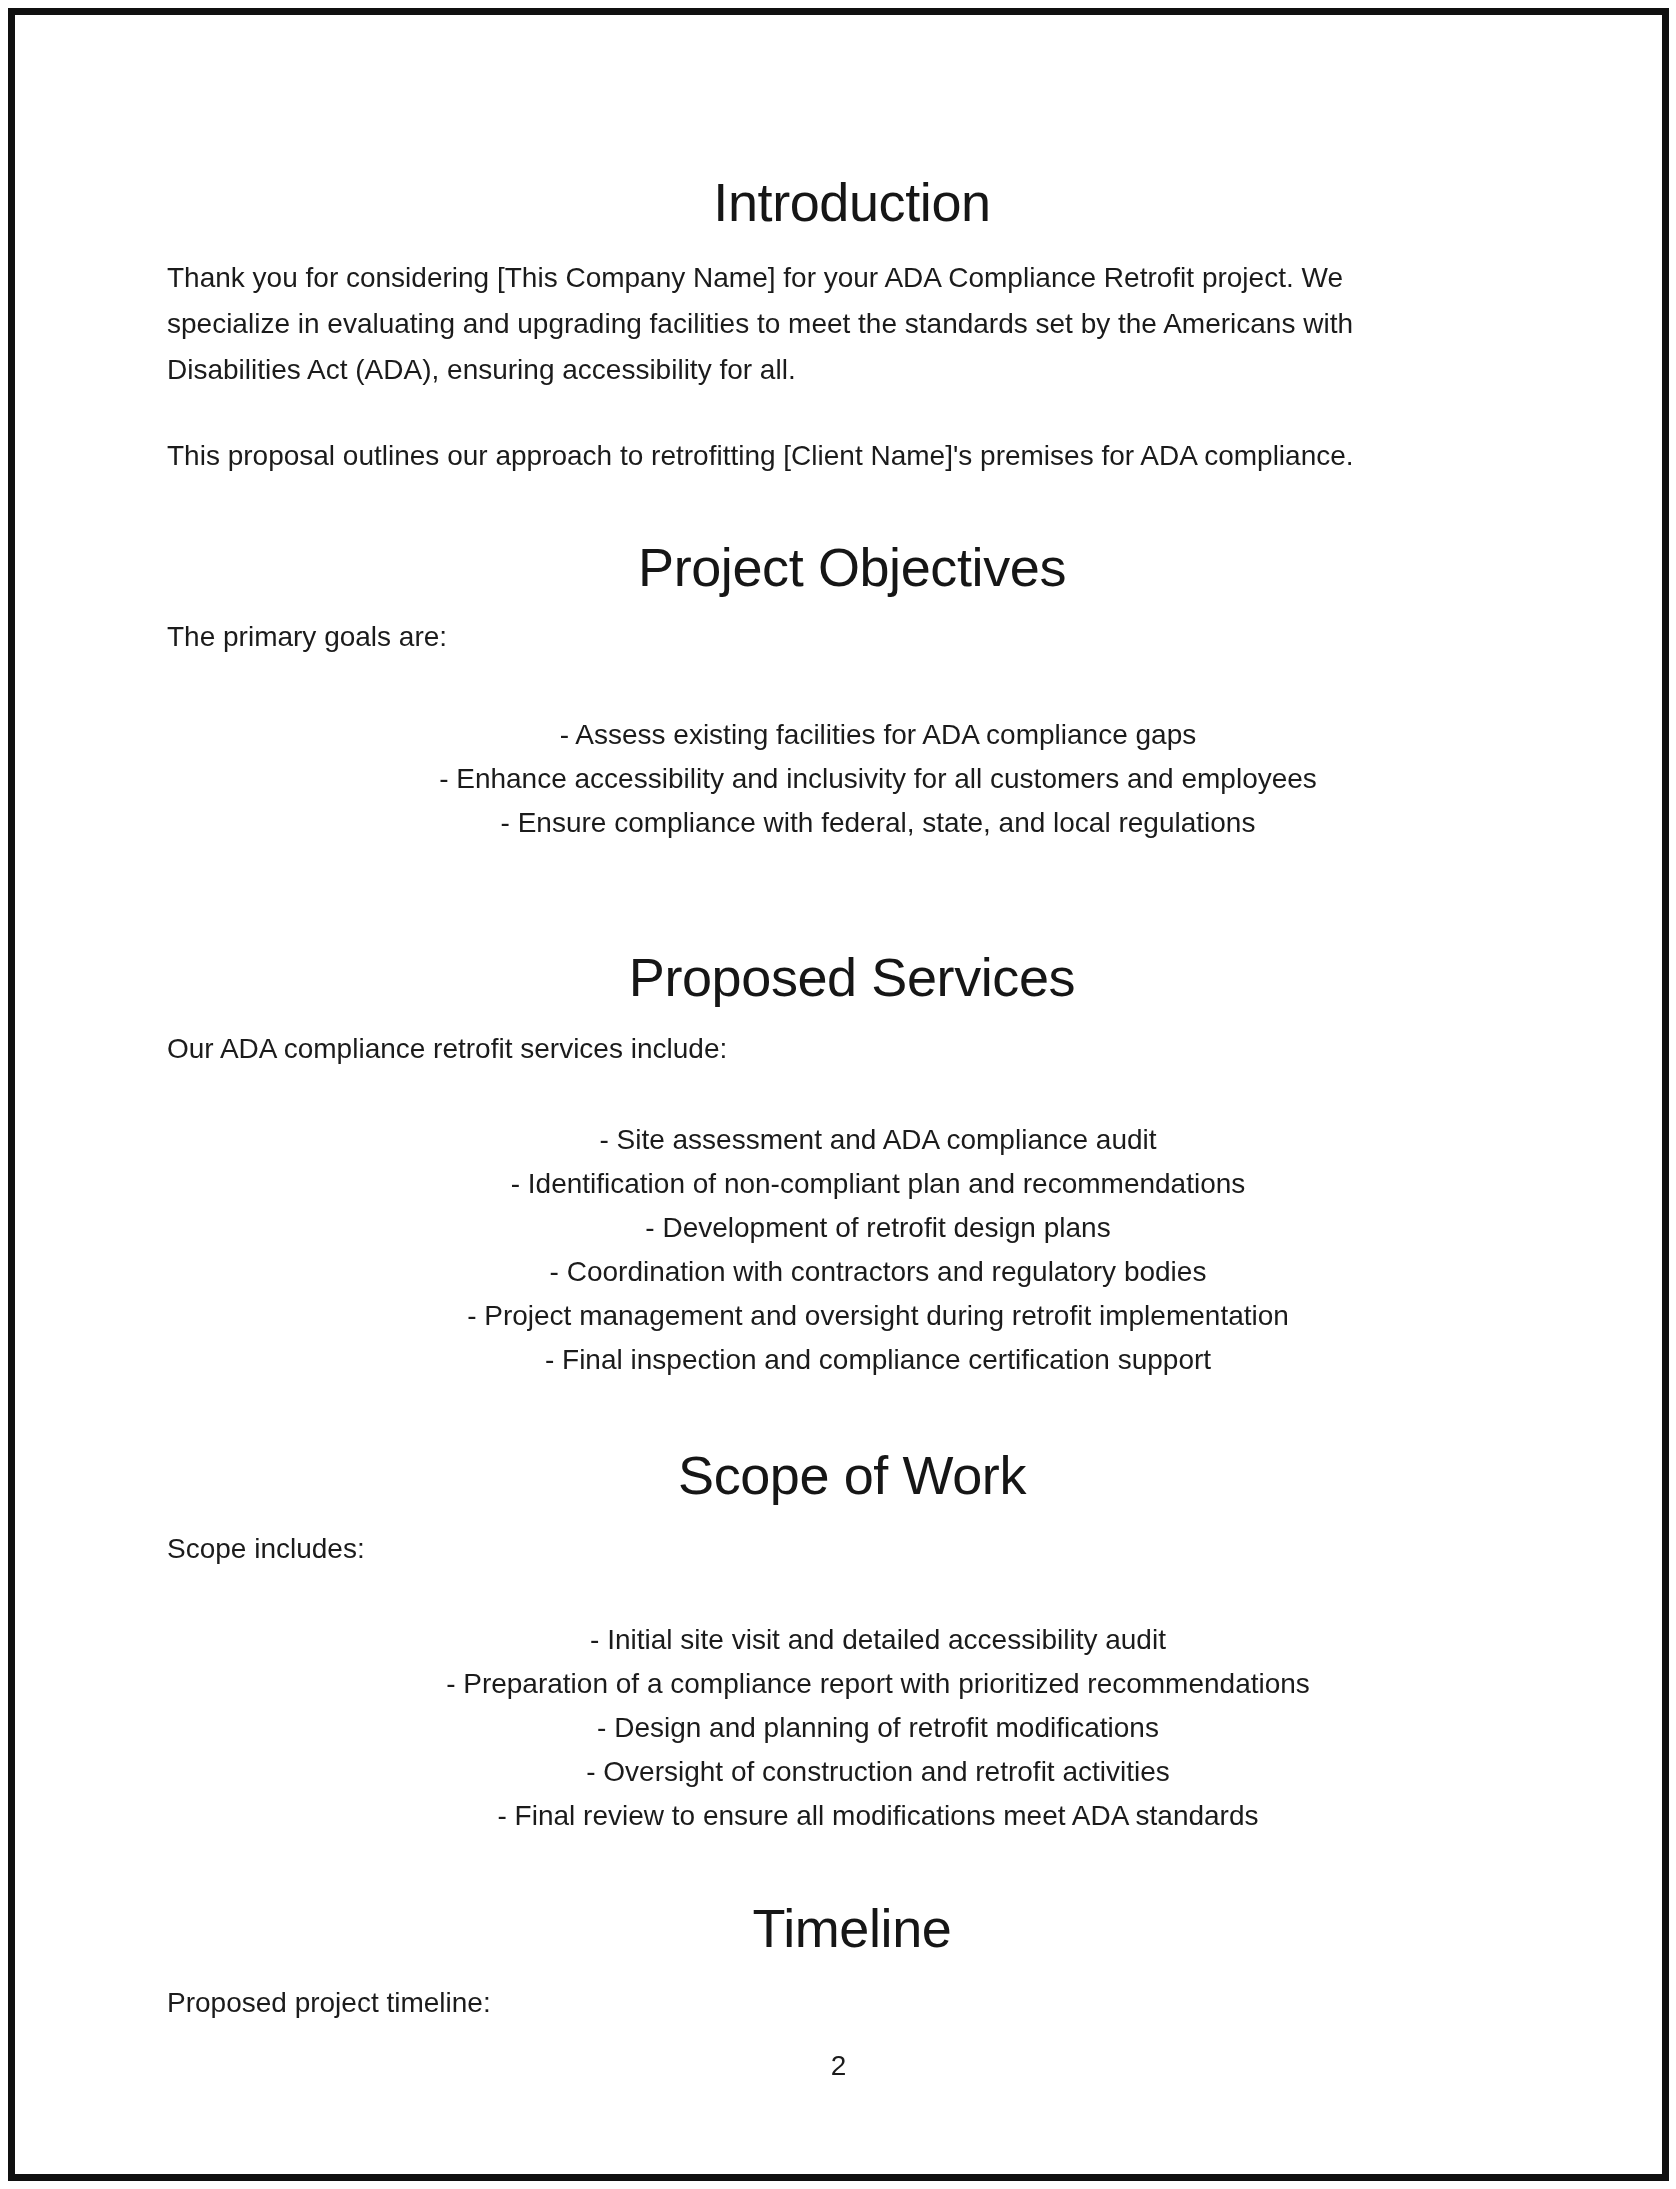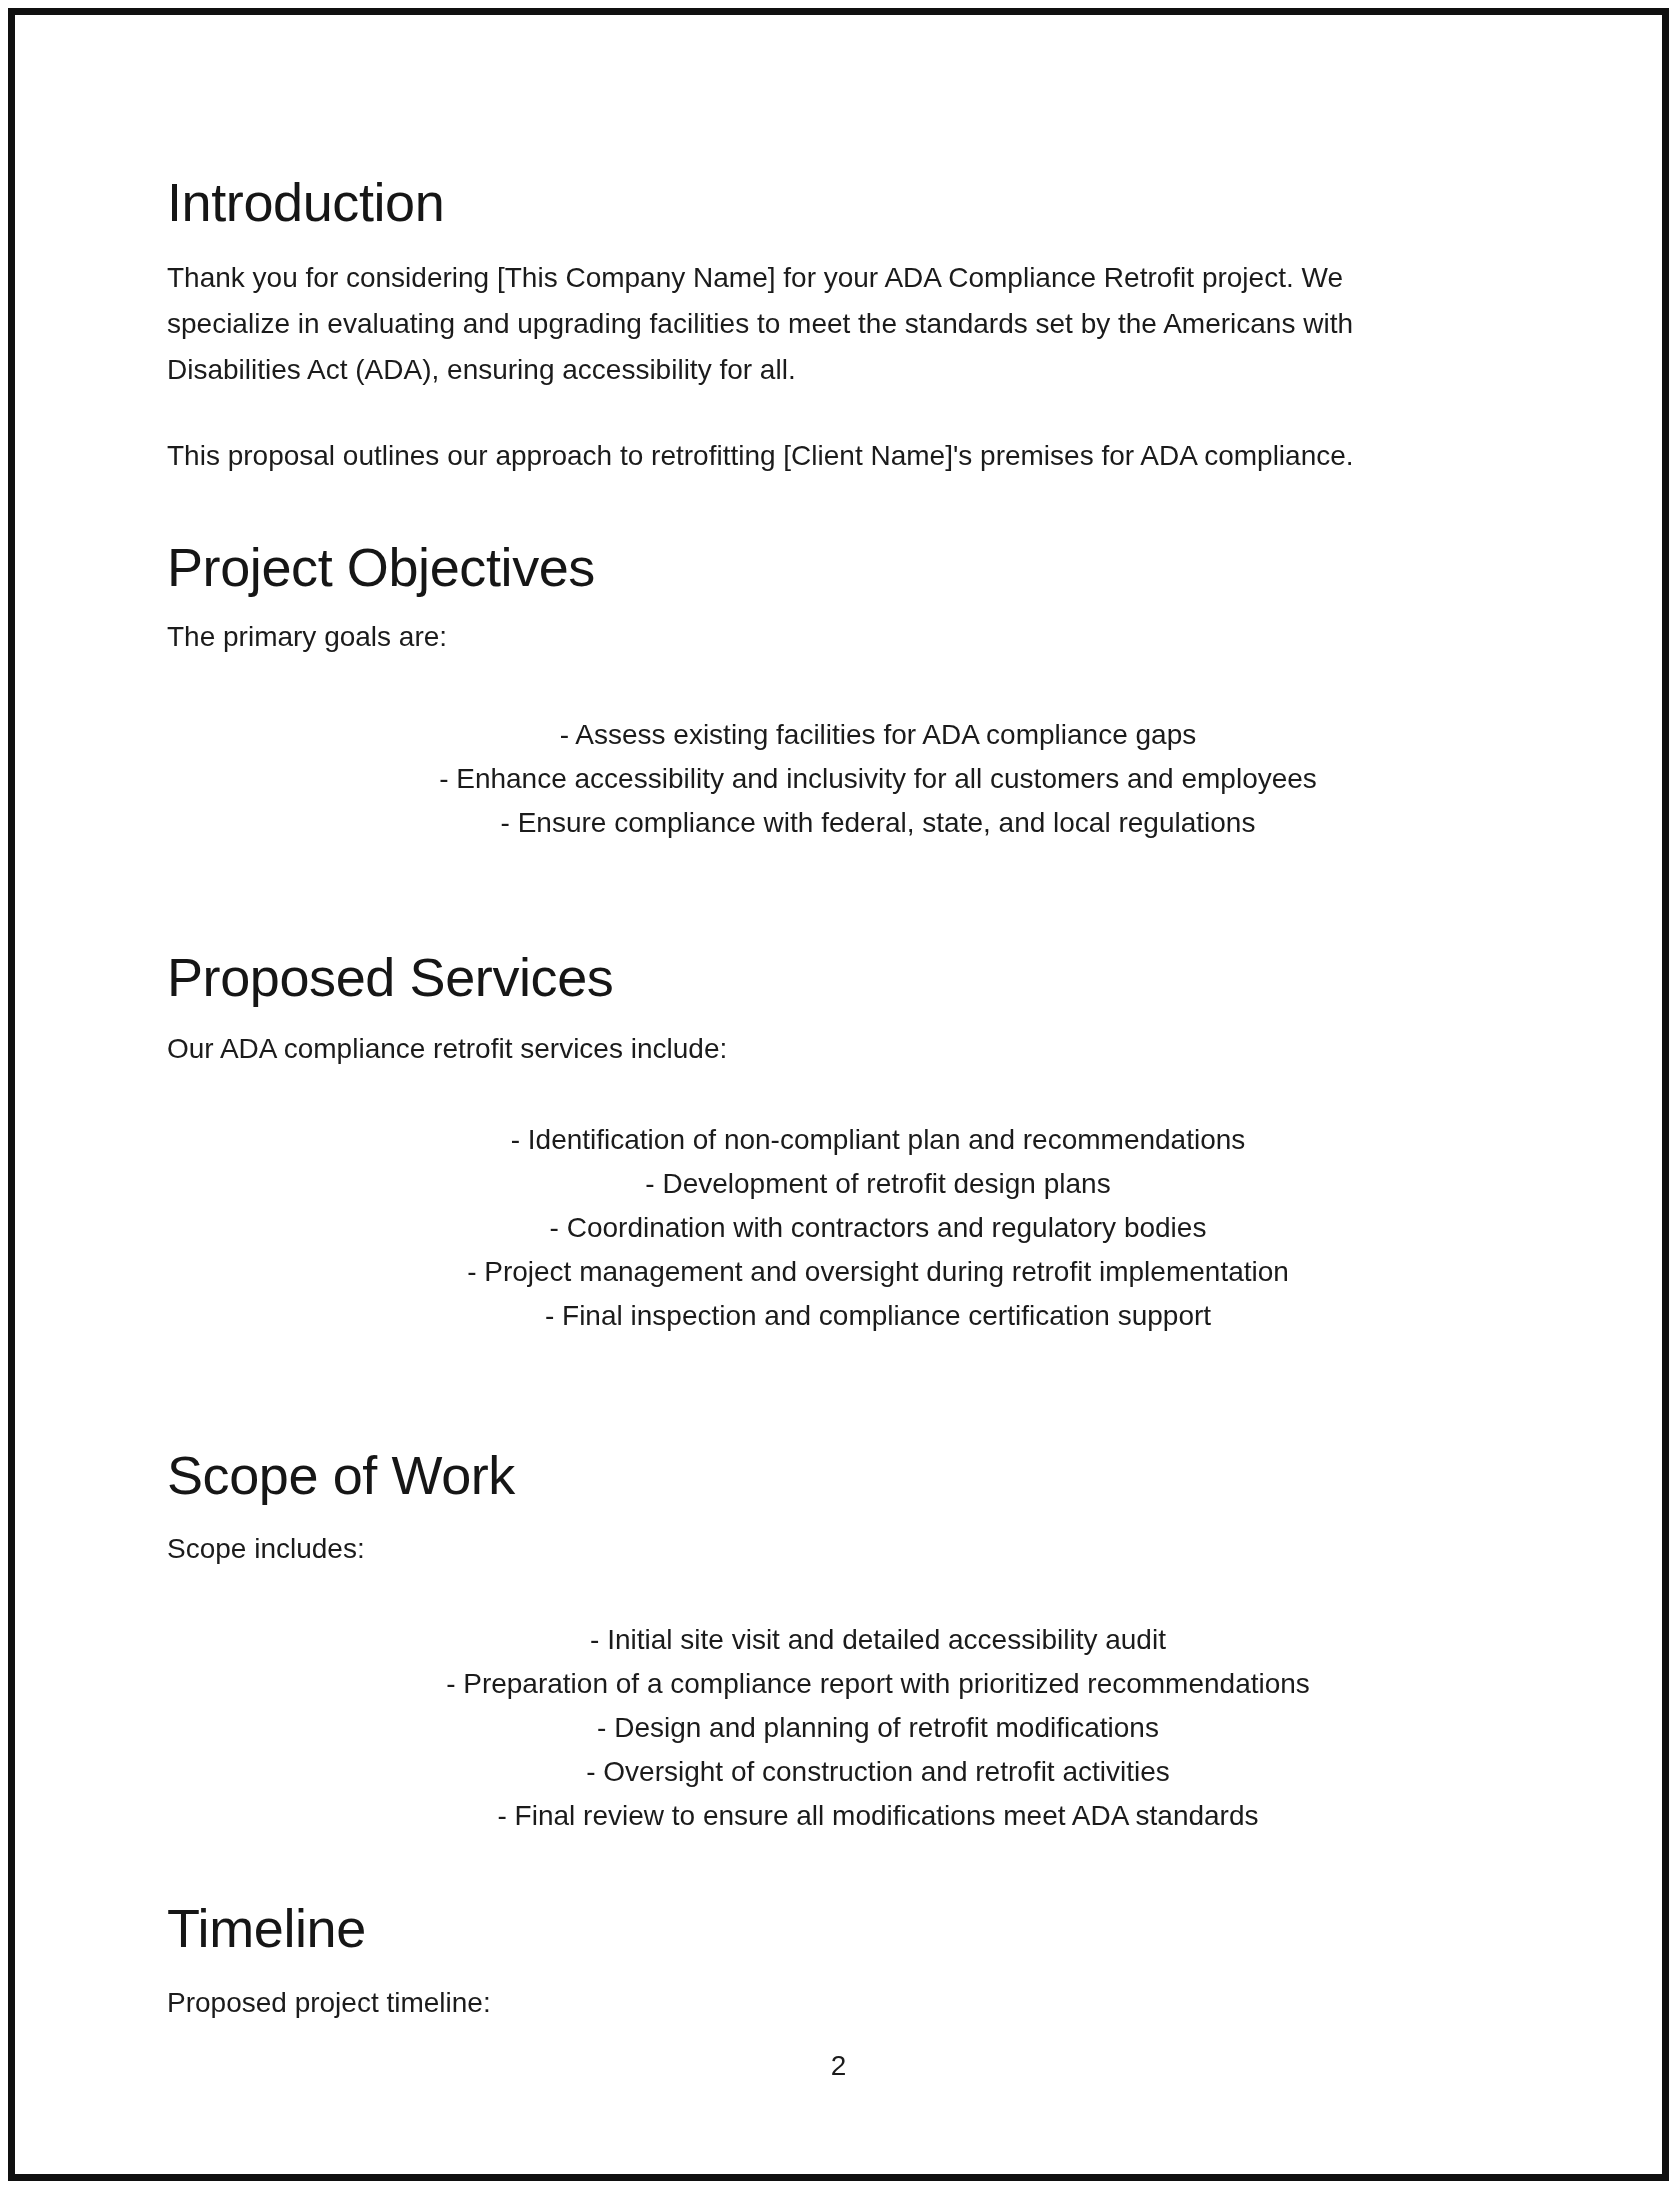--- a/index.html
+++ b/index.html
@@ -21,20 +21,21 @@
   .h{
     position:absolute;
     left:167px; right:140px;
     margin:0;
     font-size:54px;
     font-weight:400;
     letter-spacing:-0.4px;
     line-height:58px;
     color:#161616;
     white-space:nowrap;
+    text-align:center;
   }
   .para{
     position:absolute;
     left:167px; right:88px;
   }
   .line{
     font-size:28px;
     line-height:46px;
     white-space:nowrap;
   }
@@ -79,20 +80,21 @@
     <div class="bullet">- Assess existing facilities for ADA compliance gaps</div>
     <div class="bullet">- Enhance accessibility and inclusivity for all customers and employees</div>
     <div class="bullet">- Ensure compliance with federal, state, and local regulations</div>
   </div>
 
   <h1 class="h" style="top:948px">Proposed Services</h1>
   <div class="para" style="top:1026px">
     <div class="line">Our ADA compliance retrofit services include:</div>
   </div>
   <div class="bullets" style="top:1118px">
+    <div class="bullet">- Site assessment and ADA compliance audit</div>
     <div class="bullet">- Identification of non-compliant plan and recommendations</div>
     <div class="bullet">- Development of retrofit design plans</div>
     <div class="bullet">- Coordination with contractors and regulatory bodies</div>
     <div class="bullet">- Project management and oversight during retrofit implementation</div>
     <div class="bullet">- Final inspection and compliance certification support</div>
   </div>
 
   <h1 class="h" style="top:1446px">Scope of Work</h1>
   <div class="para" style="top:1526px">
     <div class="line">Scope includes:</div>

